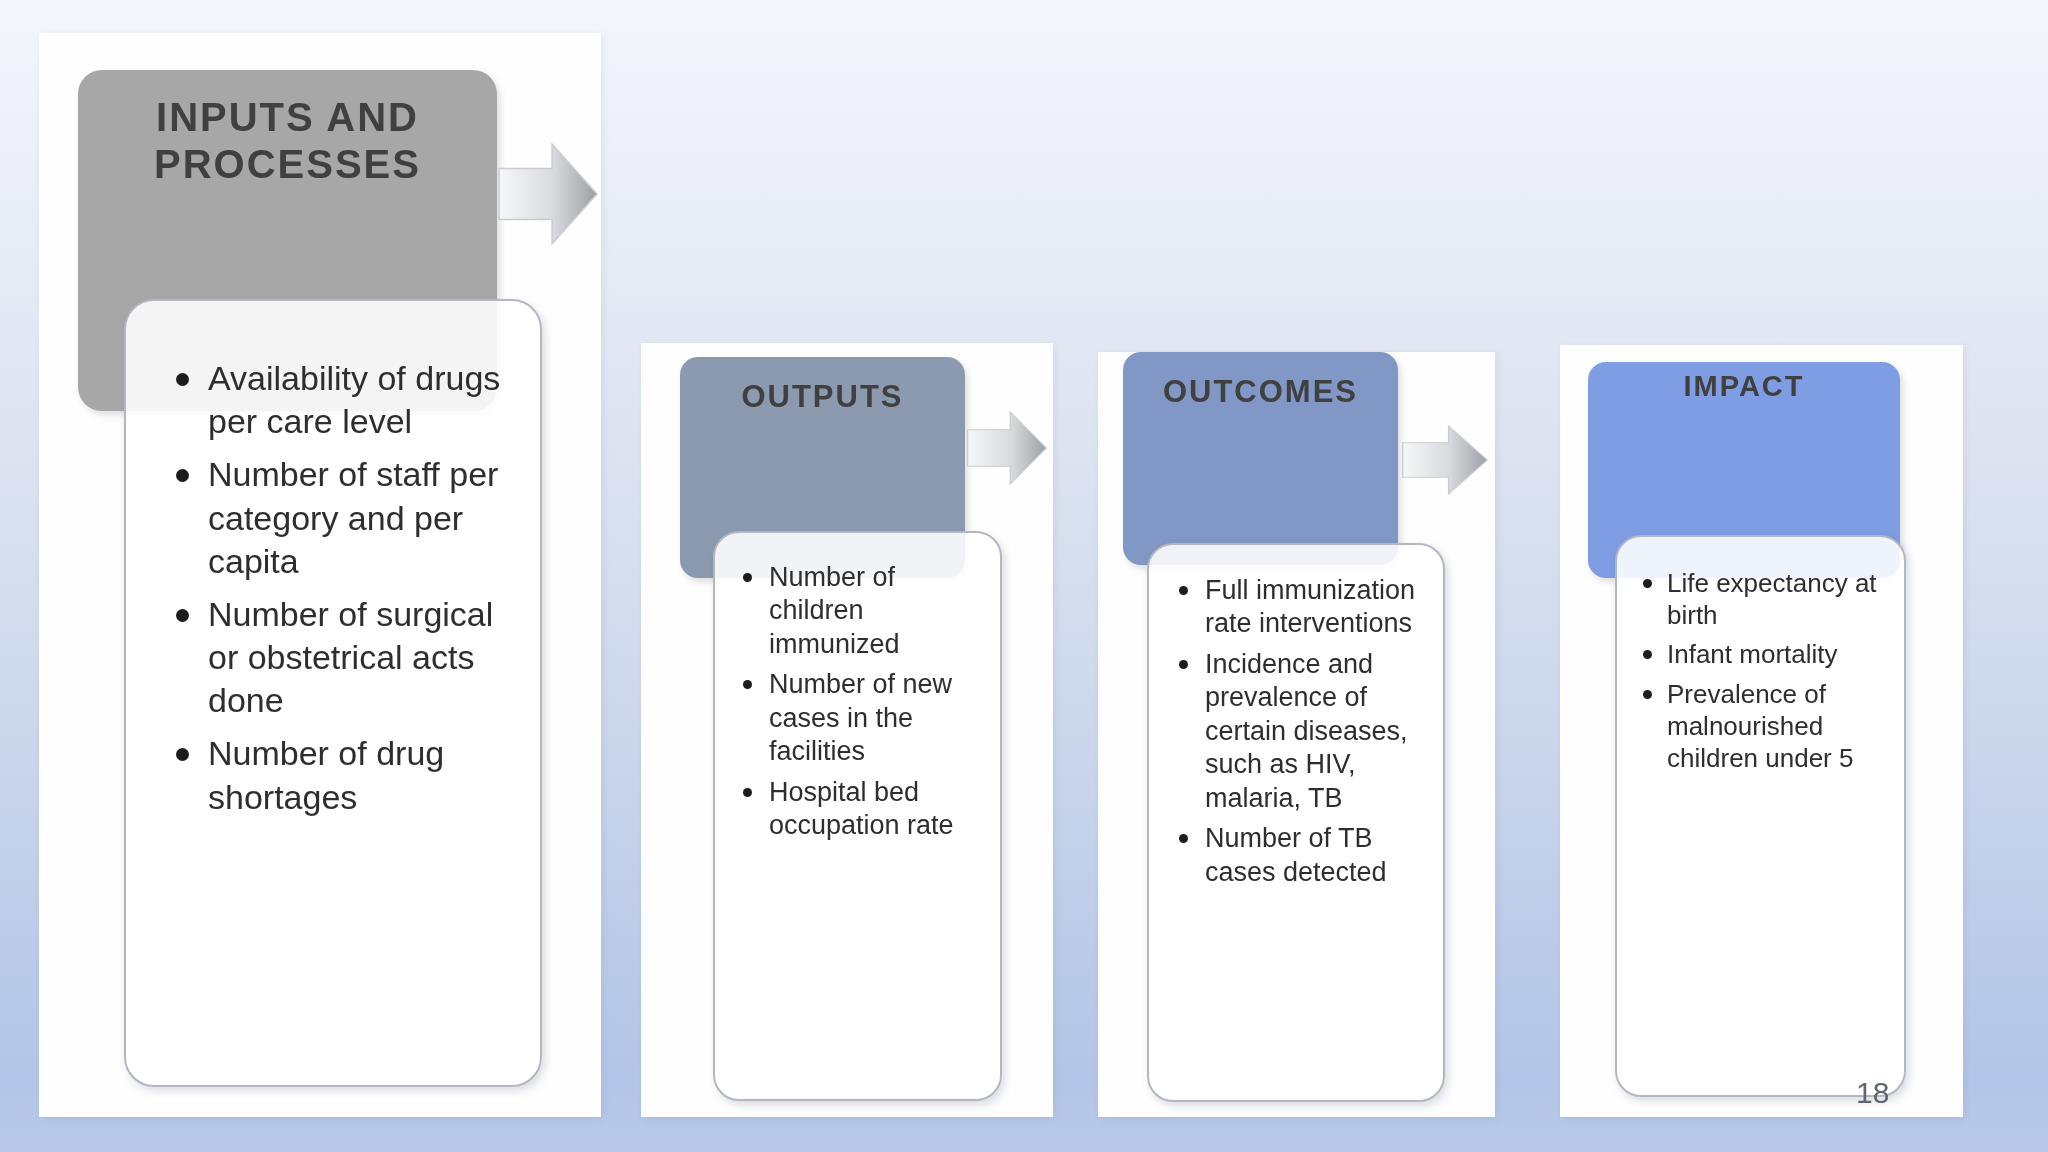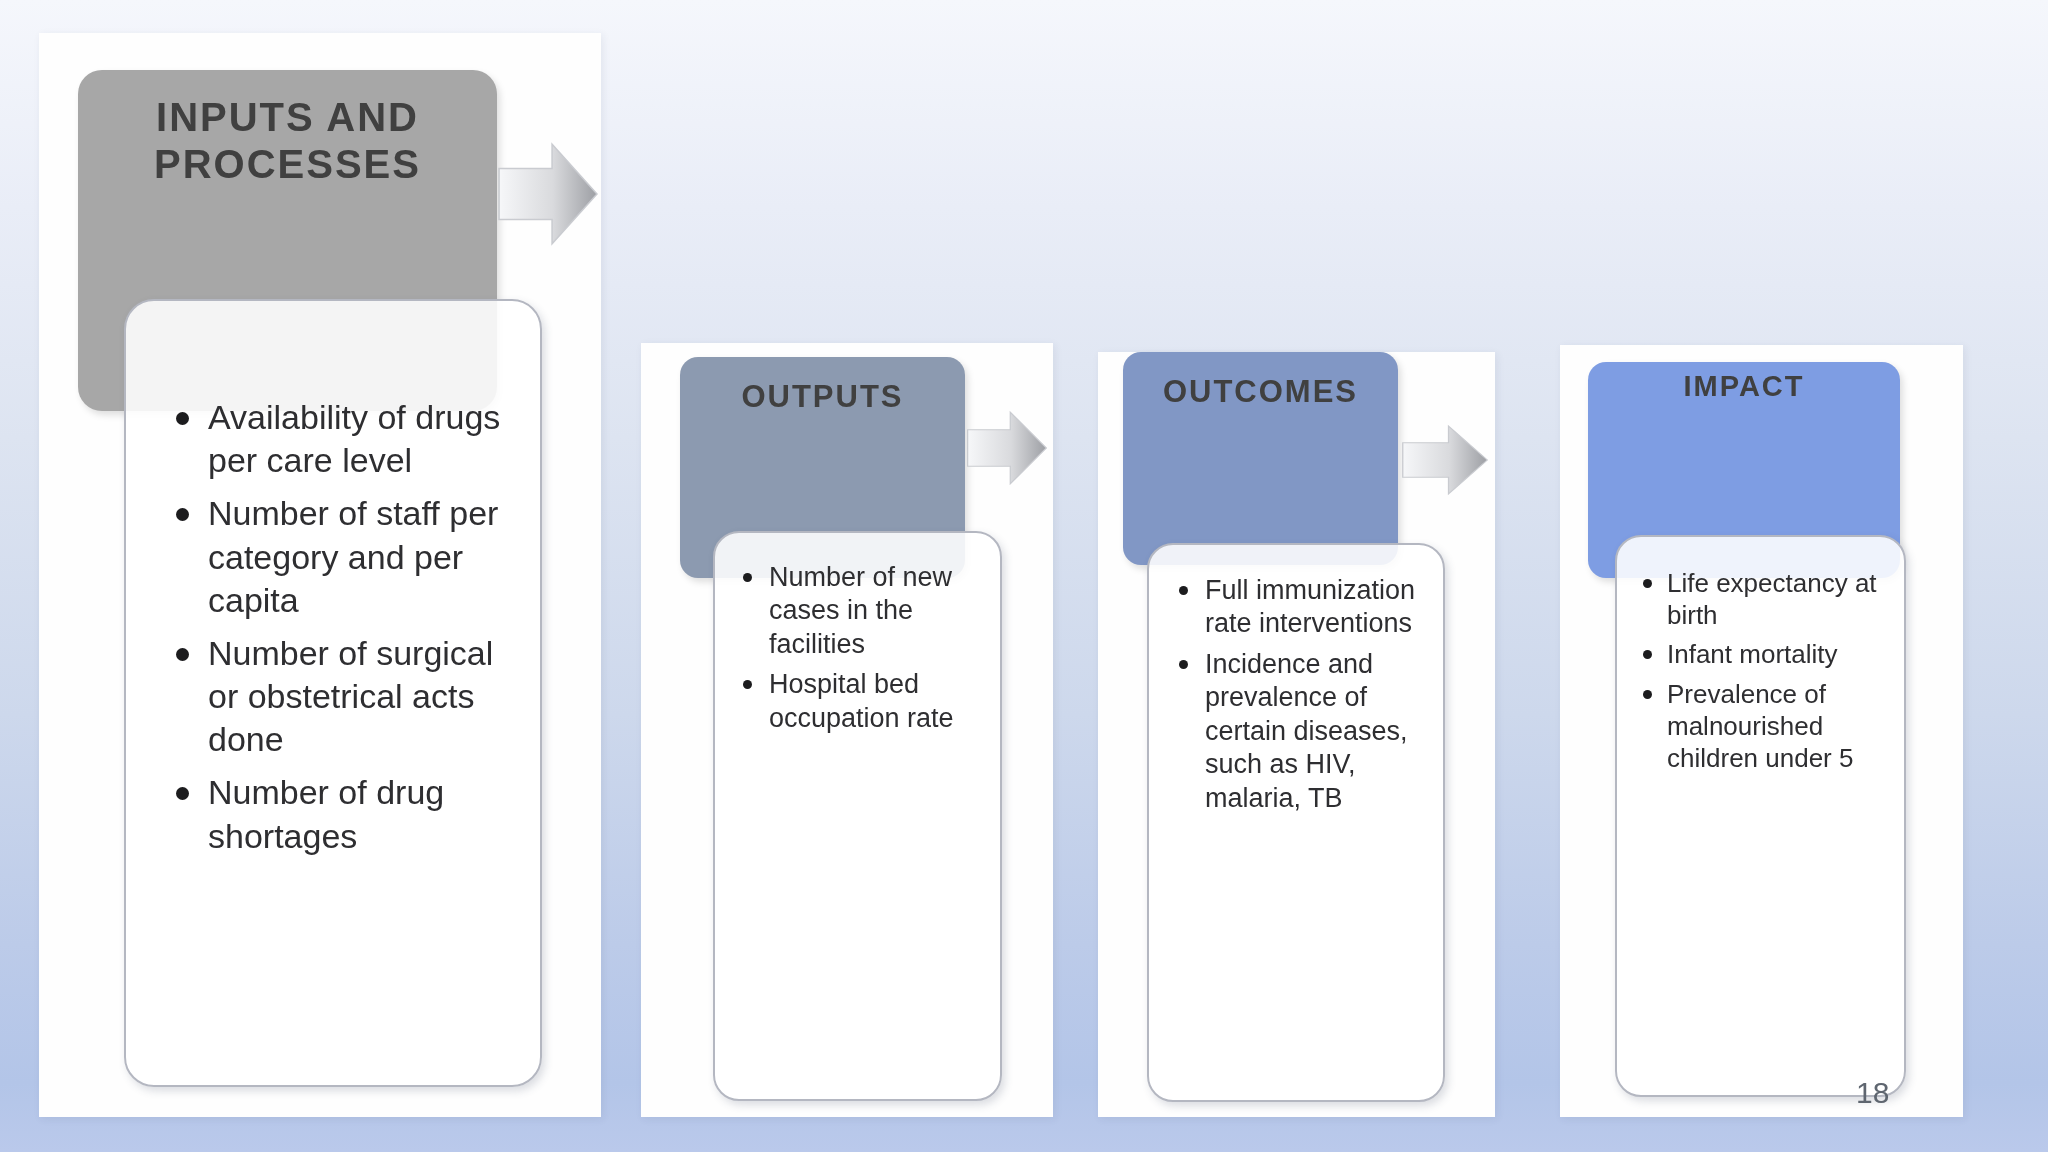--- a/index.html
+++ b/index.html
@@ -75,21 +75,21 @@
   .card--4 { left: 1615px; top: 535px; width: 291px; height: 562px; border-radius: 26px; }
 
   .card ul { list-style: none; margin: 0; }
   .card li { position: relative; }
   .card li::before {
     content: "";
     position: absolute; left: 0;
     background: #1c1c1e; border-radius: 50%;
   }
 
-  .card--1 ul { padding: 56px 28px 0 50px; margin-top: 39px; }
+  .card--1 ul { padding: 56px 28px 0 50px; }
   .card--1 li { padding-left: 32px; font-size: 34px; line-height: 1.27; margin-bottom: 10px; }
   .card--1 li::before { width: 13px; height: 13px; top: 16px; }
 
   .card--2 ul { padding: 28px 18px 0 28px; }
   .card--2 li { padding-left: 26px; font-size: 27px; line-height: 1.24; margin-bottom: 7px; }
   .card--2 li::before { width: 9px; height: 9px; top: 12px; }
 
   .card--3 ul { padding: 29px 16px 0 30px; }
   .card--3 li { padding-left: 26px; font-size: 27px; line-height: 1.24; margin-bottom: 7px; }
   .card--3 li::before { width: 9px; height: 9px; top: 12px; }
@@ -139,38 +139,40 @@
   <div class="header-box header-box--2">
     <span>OUTPUTS</span>
   </div>
   <div class="arrow arrow--2">
     <svg viewBox="0 0 100 100" preserveAspectRatio="none" aria-hidden="true">
       <polygon points="2,26 54,26 54,3 98,50 54,97 54,74 2,74" fill="url(#arrowGrad)" stroke="#c9cbd0" stroke-width="1.5"></polygon>
     </svg>
   </div>
   <div class="card card--2">
     <ul>
+      <li>Number of children immunized</li>
       <li>Number of new cases in the facilities</li>
       <li>Hospital bed occupation rate</li>
     </ul>
   </div>
 
   <div class="panel panel--3"></div>
   <div class="header-box header-box--3">
     <span>OUTCOMES</span>
   </div>
   <div class="arrow arrow--3">
     <svg viewBox="0 0 100 100" preserveAspectRatio="none" aria-hidden="true">
       <polygon points="2,26 54,26 54,3 98,50 54,97 54,74 2,74" fill="url(#arrowGrad)" stroke="#c9cbd0" stroke-width="1.5"></polygon>
     </svg>
   </div>
   <div class="card card--3">
     <ul>
       <li>Full immunization rate interventions</li>
       <li>Incidence and prevalence of certain diseases, such as HIV, malaria, TB</li>
+      <li>Number of TB cases detected</li>
     </ul>
   </div>
 
   <div class="panel panel--4"></div>
   <div class="header-box header-box--4">
     <span>IMPACT</span>
   </div>
   <div class="card card--4">
     <ul>
       <li>Life expectancy at birth</li>

